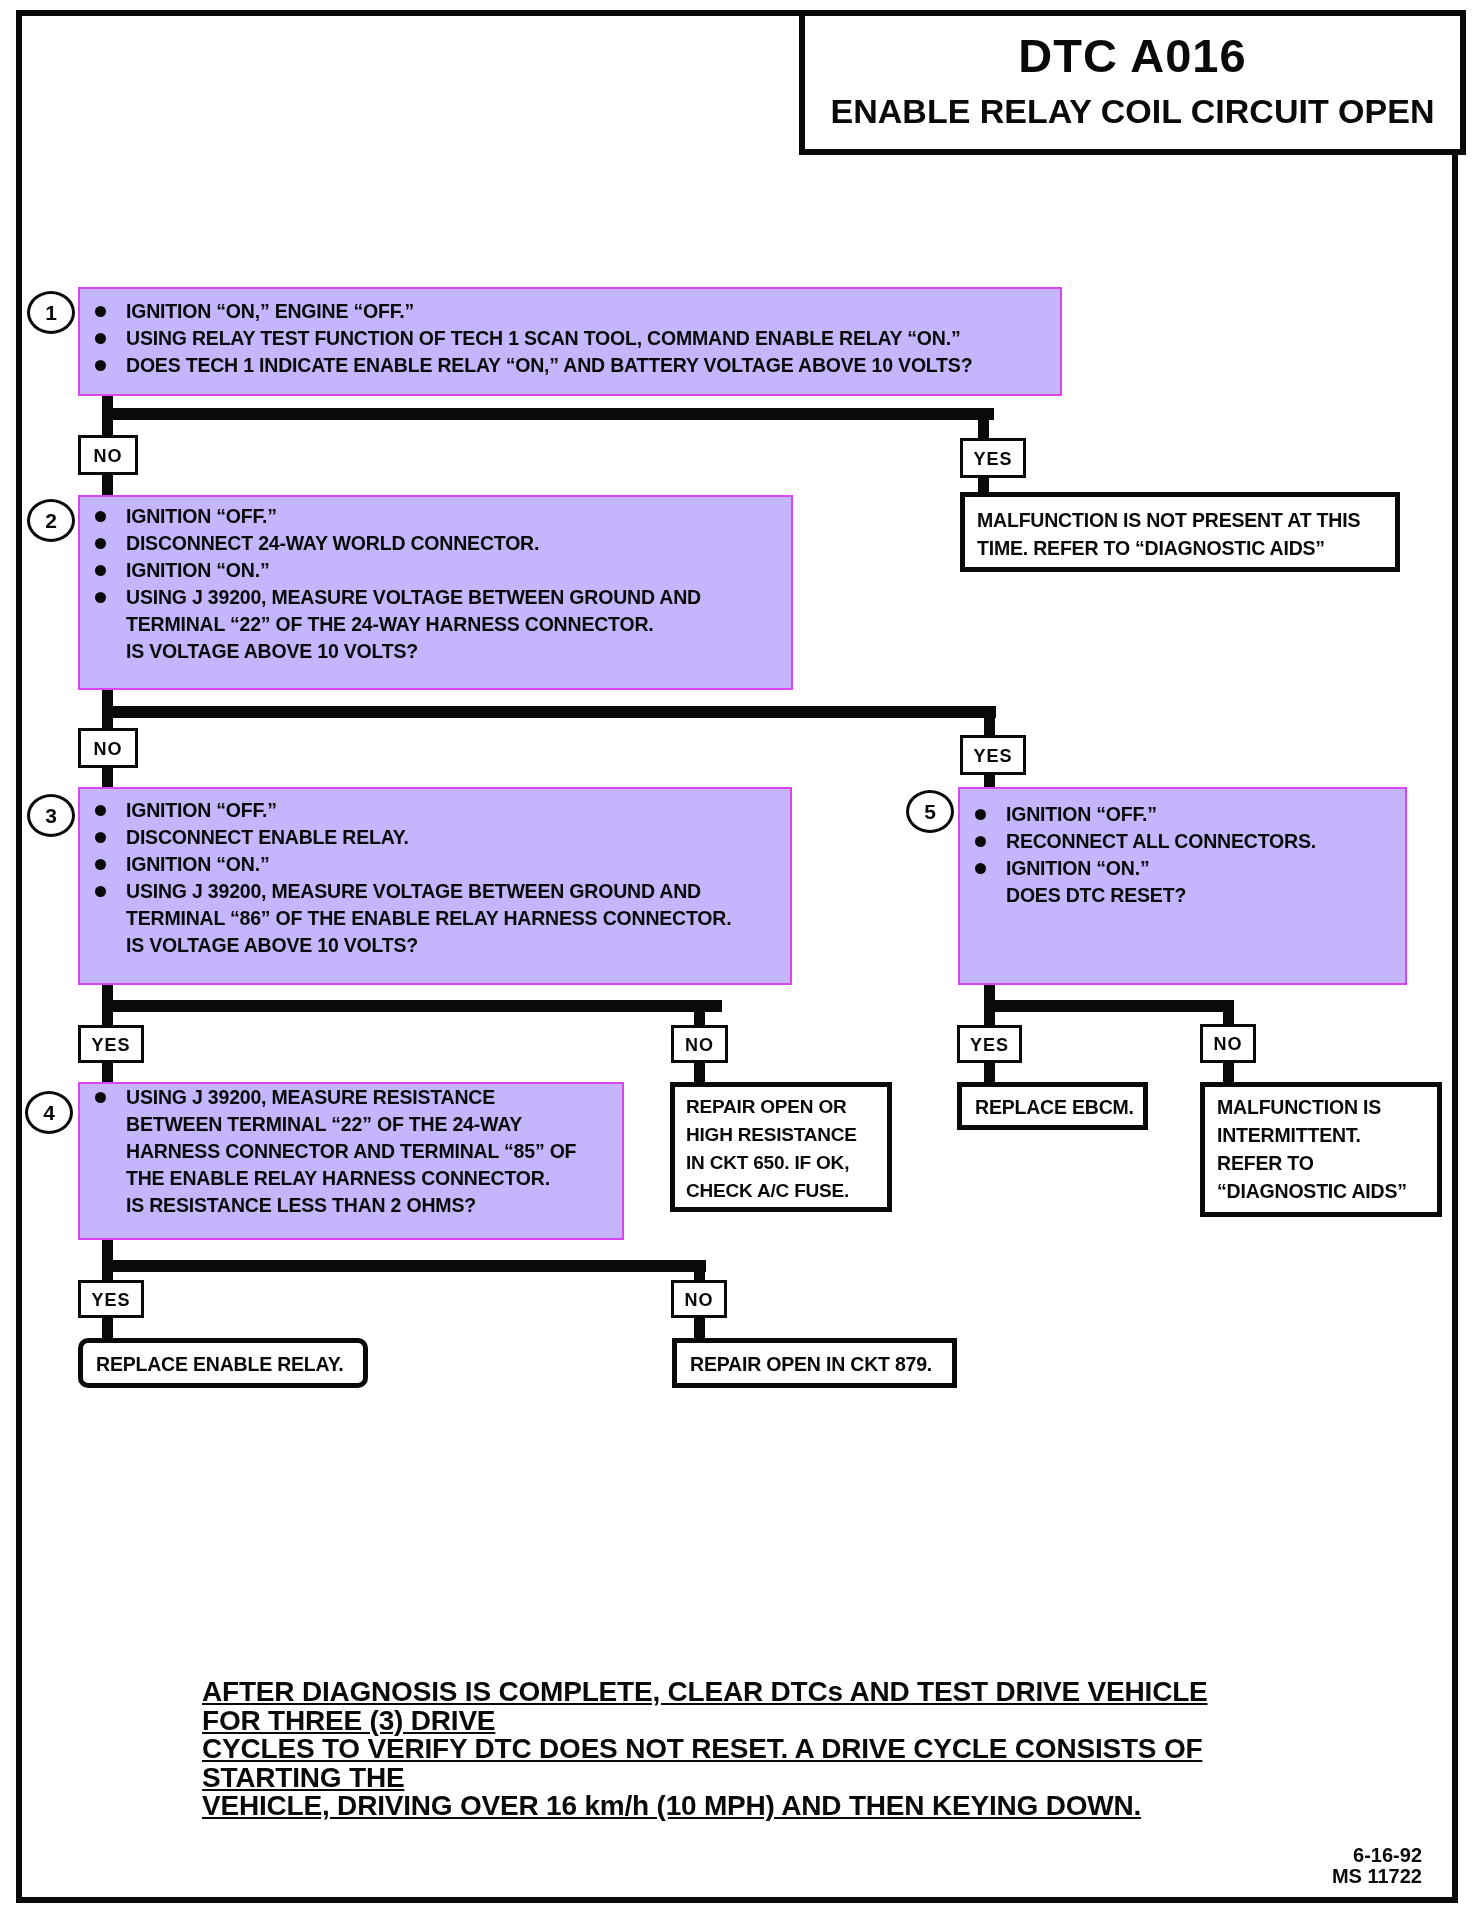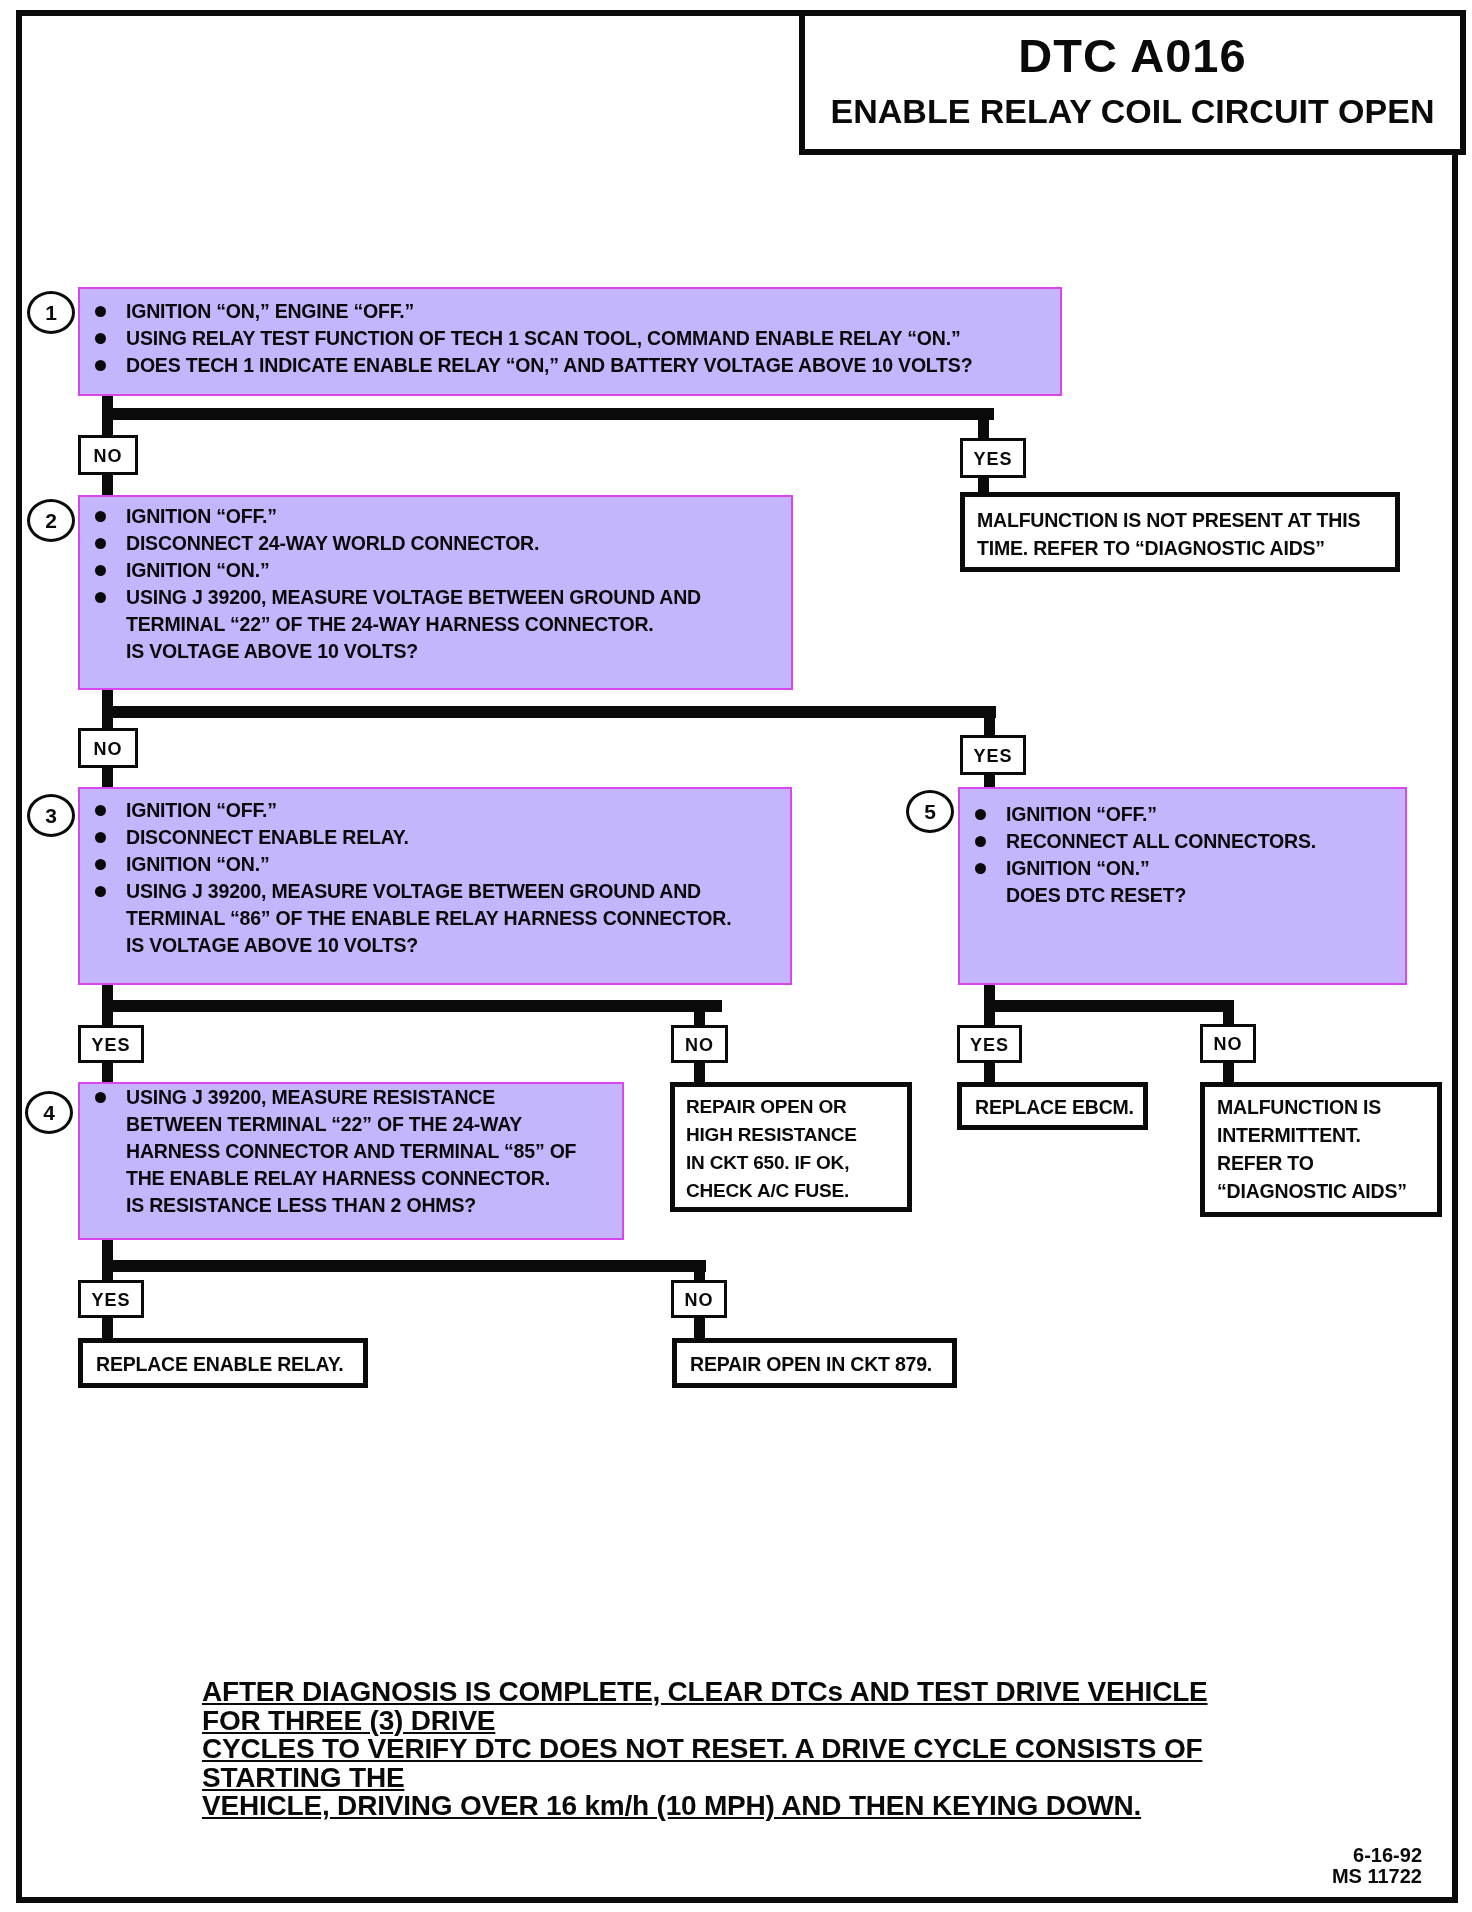--- a/index.html
+++ b/index.html
@@ -194,36 +194,36 @@
     <div class="brow">
         <span class="dot"></span>
         <span class="btext">USING J 39200, MEASURE RESISTANCE
 BETWEEN TERMINAL “22” OF THE 24-WAY
 HARNESS CONNECTOR AND TERMINAL “85” OF
 THE ENABLE RELAY HARNESS CONNECTOR.
 IS RESISTANCE LESS THAN 2 OHMS?</span>
       </div>
   </div>
 
-  <div class="tbox" style="left:670px;top:1082px;width:242px;height:130px;padding:6px 0 12px 11px;font-size:19px;">REPAIR OPEN OR
+  <div class="tbox" style="left:670px;top:1082px;width:222px;height:130px;padding:6px 0 12px 11px;font-size:19px;">REPAIR OPEN OR
 HIGH RESISTANCE
 IN CKT 650.  IF OK,
 CHECK A/C FUSE.</div>
 
   <div class="tbox" style="left:957px;top:1082px;width:191px;height:48px;padding:6px 0 0 13px;">REPLACE EBCM.</div>
 
   <div class="tbox" style="left:1200px;top:1082px;width:242px;height:135px;padding:6px 0 0 12px;">MALFUNCTION IS
 INTERMITTENT.
 REFER TO
 “DIAGNOSTIC AIDS”</div>
 
   <div class="label" style="left:78px;top:1280px;width:66px;height:38px;line-height:34px;">YES</div>
   <div class="label" style="left:671px;top:1280px;width:56px;height:38px;line-height:34px;">NO</div>
 
-  <div class="tbox" style="left:78px;top:1338px;width:290px;height:50px;padding:7px 0 0 13px;">REPLACE ENABLE RELAY.</div>
+  <div class="tbox" style="left:78px;top:1338px;width:290px;height:50px;padding:7px 0 0 13px;border-radius:10px;">REPLACE ENABLE RELAY.</div>
 
   <div class="tbox" style="left:672px;top:1338px;width:285px;height:50px;padding:7px 0 0 13px;">REPAIR OPEN IN CKT 879.</div>
 
   <div class="footer-note">AFTER DIAGNOSIS IS COMPLETE, CLEAR DTCs AND TEST DRIVE VEHICLE FOR THREE (3) DRIVE
 CYCLES TO VERIFY DTC DOES NOT RESET.  A DRIVE CYCLE CONSISTS OF STARTING THE
 VEHICLE, DRIVING OVER 16 km/h (10 MPH) AND THEN KEYING DOWN.</div>
 
   <div class="doc-id">
     <div>6-16-92</div>
     <div>MS 11722</div>

